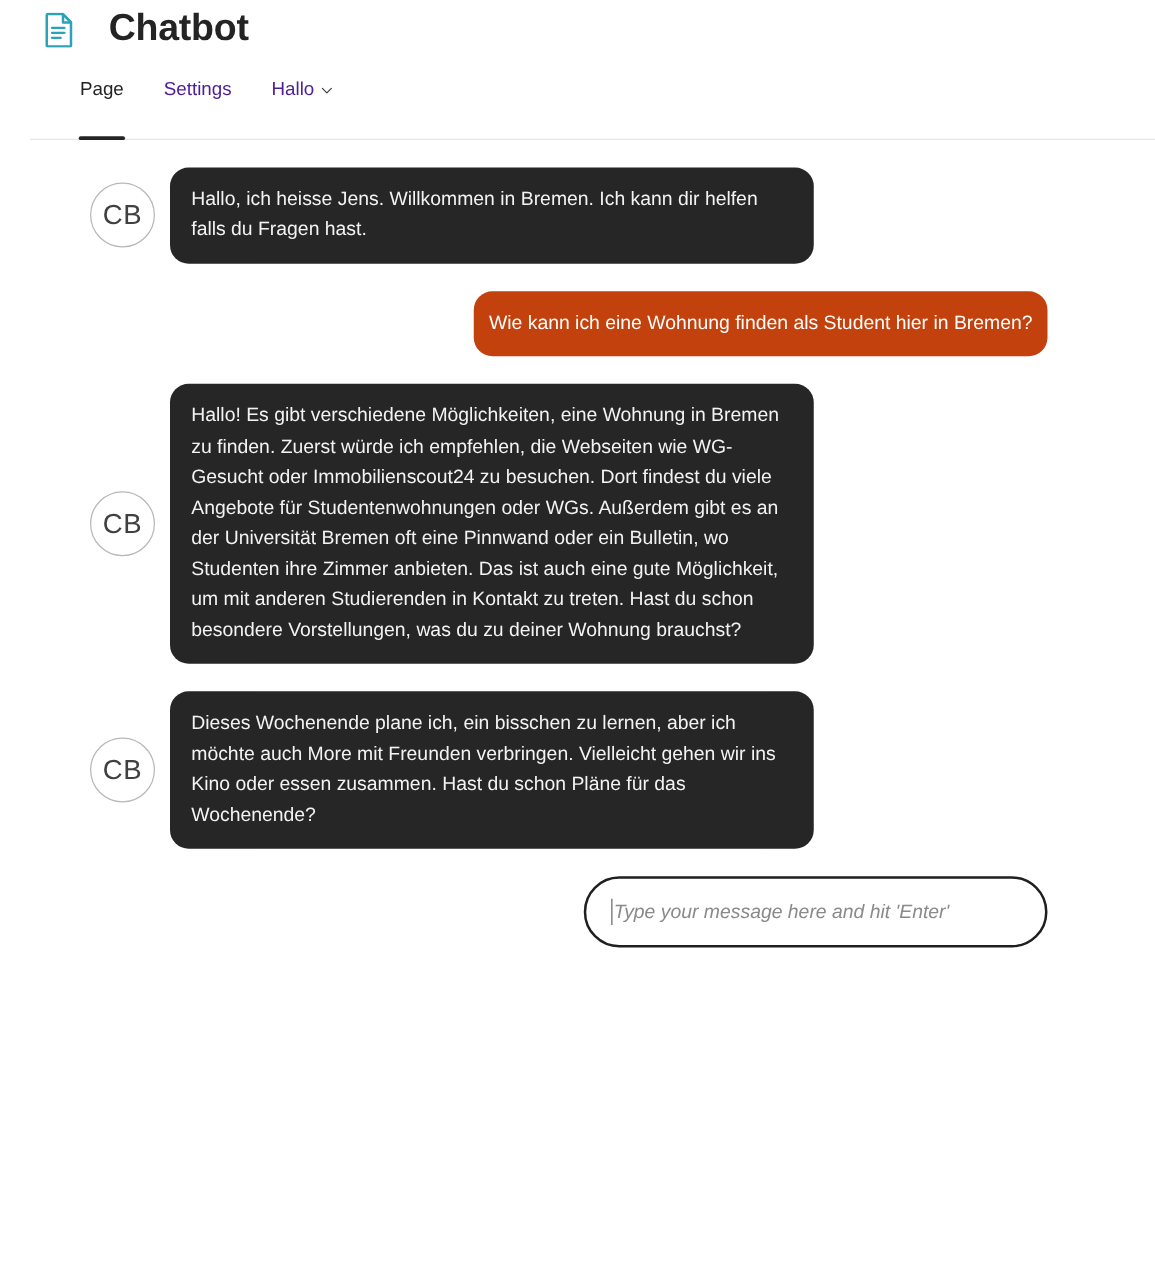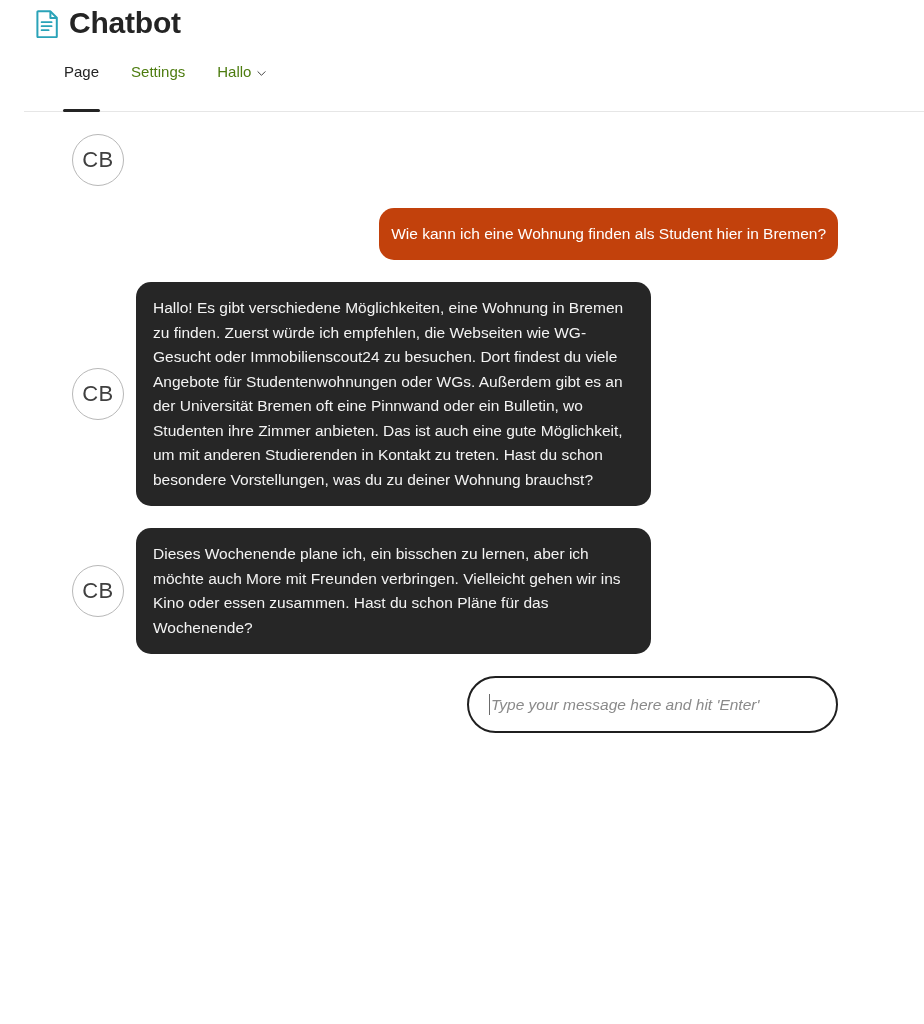--- a/index.html
+++ b/index.html
@@ -19,21 +19,21 @@
   }
 
   
   .app-header {
     padding: 0 0 0 24px;
   }
   .title-row {
     display: flex;
     align-items: center;
     height: 48px;
-    gap: 9px;
+    gap: 27px;
     padding-left: 12px;
   }
   .doc-icon {
     width: 24px;
     height: 28px;
     display: block;
     flex: none;
   }
   .app-title {
     font-size: 30px;
@@ -49,21 +49,21 @@
   .tabbar {
     position: relative;
     display: flex;
     height: 64px;
     padding-left: 24px;
     border-bottom: 1px solid #e6e6e6;
   }
   .tab {
     position: relative;
     font-size: 15px;
-    color: #4d7c0f;
+    color: #4c1d95;
     padding: 0 16px 16px 16px;
     cursor: pointer;
     line-height: 1;
     display: flex;
     align-items: center;
     gap: 6px;
     white-space: nowrap;
     background: none;
     border: none;
     font-family: inherit;
@@ -215,20 +215,21 @@
     </button>
   </div>
 </div>
 
 <div class="content">
 
   <div class="chat">
 
     <div class="msg-row bot">
       <div class="avatar">CB</div>
+      <div class="bubble bot">Hallo, ich heisse Jens. Willkommen in Bremen. Ich kann dir helfen falls du Fragen hast.</div>
     </div>
 
     <div class="msg-row user">
       <div class="bubble user">Wie kann ich eine Wohnung finden als Student hier in Bremen?</div>
     </div>
 
     <div class="msg-row bot">
       <div class="avatar">CB</div>
       <div class="bubble bot">Hallo! Es gibt verschiedene Möglichkeiten, eine Wohnung in Bremen zu finden. Zuerst würde ich empfehlen, die Webseiten wie WG-Gesucht oder Immobilienscout24 zu besuchen. Dort findest du viele Angebote für Studentenwohnungen oder WGs. Außerdem gibt es an der Universität Bremen oft eine Pinnwand oder ein Bulletin, wo Studenten ihre Zimmer anbieten. Das ist auch eine gute Möglichkeit, um mit anderen Studierenden in Kontakt zu treten. Hast du schon besondere Vorstellungen, was du zu deiner Wohnung brauchst?</div>
     </div>

